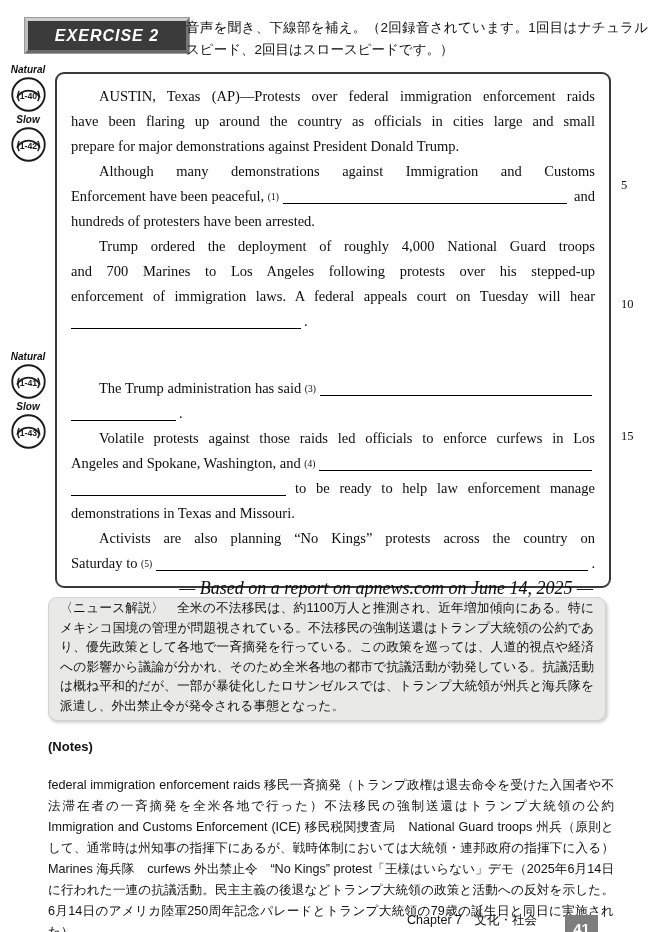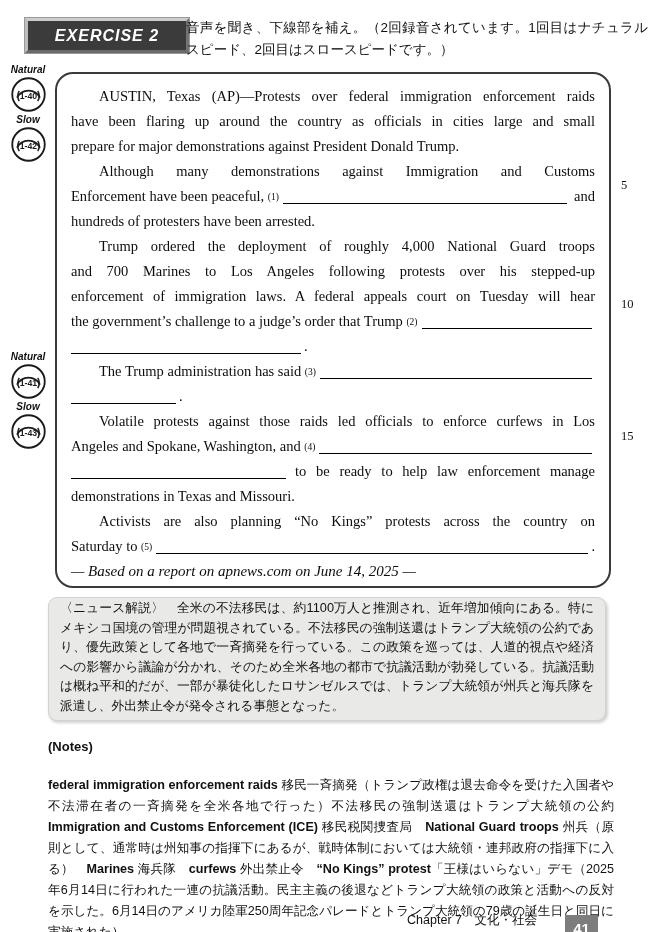--- a/index.html
+++ b/index.html
@@ -27,57 +27,57 @@
     font-size:13.5px; line-height:21.5px; text-align:justify;
   }
   
   .audio-mark{ position:absolute; left:6px; width:44px; text-align:center; }
   .audio-mark .albl{ font-size:10px; font-weight:bold; font-style:italic; margin-bottom:1px; }
   .audio-mark svg{ display:block; margin:0 auto; }
   .m1{ top:64px; } .m2{ top:114px; } .m3{ top:351px; } .m4{ top:401px; }
   
   .passage-box{
     position:absolute; left:55px; top:72px; width:556px; height:516px;
-    border:2px solid #3a3a3a; border-radius:18px;
+    border:2px solid #3a3a3a; border-radius:9px;
     padding:10px 14px 0 14px;
     font-family:"Liberation Serif","DejaVu Serif",serif;
     font-size:14.5px; color:#0d0d0d;
   }
   .pl{ height:25px; line-height:25px; }
   .jl{ text-align:justify; text-align-last:justify; }
   .ll{ text-align:left; }
   .ind{ text-indent:28px; }
   .fl{ display:flex; align-items:flex-end; }
   .fl .txt{ white-space:pre; line-height:25px; }
-  .fl.ind2{ padding-left:28px; }
+  .fl.ind2{ padding-left:28px;margin-top:42px; }
   .sup{ font-size:9.5px; position:relative; top:-7px; line-height:10px; white-space:pre; }
   .blank{ flex:1 1 auto; border-bottom:1.3px solid #000; margin:0 3px 5px 4px; height:18px; }
   .blank.fixed{ flex:0 0 auto; margin-left:0; }
   .w230{ width:230px; } .w105{ width:105px; } .w215{ width:215px; }
   .jt{ flex:1 1 auto; text-align:justify; text-align-last:justify; line-height:25px; padding-left:6px; }
   .attribution{
-    height:25px; line-height:25px; font-style:italic;
-    font-size:15px; padding-right:2px;
+    height:25px; line-height:25px; text-align:right; font-style:italic;
+    font-size:18px; padding-right:2px;
   }
   .line-num{ position:absolute; left:621px; width:30px;
     font-family:"Liberation Serif","DejaVu Serif",serif; font-size:12.5px; }
   .ln5{ top:178px; } .ln10{ top:297px; } .ln15{ top:429px; }
   
   .news-box{
     position:absolute; left:48px; top:597px; width:558px; min-height:124px;
     background:#e9e9e7; border:1px solid #d2d2d0; border-radius:9px;
     box-shadow:1.5px 2px 3px rgba(0,0,0,0.18);
     padding:0 11px; font-size:12.8px; line-height:19.5px;
     text-align:justify;
   }
   
   .notes{ position:absolute; left:48px; top:739px; width:566px; }
   .notes-heading{ font-weight:bold; font-size:13px; margin-bottom:21px; }
   .notes-body{ font-size:12.6px; line-height:21px; text-align:justify; }
-  .notes-body .term{ font-weight:bold; }
+  .notes-body .term{ font-weight:normal; }
   
   .footer{
     position:absolute; right:64px; top:899px; display:flex; align-items:center;gap:18px;
   }
   .footer .chap{ font-size:12.5px; margin-right:10px; }
   .page-badge{
     width:33px; height:26px; background:#7d7d7d; color:#fff;
     font-weight:bold; font-size:15px;
     display:flex; align-items:center; justify-content:center;margin-top:16px;
   }
@@ -149,25 +149,20 @@
       <span class="sup">(1)</span>
       <span class="blank"></span>
       <span class="txt"> and</span>
     </div>
     <div class="pl ll">hundreds of protesters have been arrested.</div>
 
     <div class="pl jl ind">Trump ordered the deployment of roughly 4,000 National Guard troops</div>
     <div class="pl jl">and 700 Marines to Los Angeles following protests over his stepped-up</div>
     <div class="pl jl">enforcement of immigration laws. A federal appeals court on Tuesday will hear</div>
     <div class="pl fl">
-      <span class="txt">the government’s challenge to a judge’s order that Trump </span>
-      <span class="sup">(2)</span>
-      <span class="blank"></span>
-    </div>
-    <div class="pl fl">
       <span class="blank fixed w230"></span>
       <span class="txt">.</span>
     </div>
 
     <div class="pl fl ind2">
       <span class="txt">The Trump administration has said </span>
       <span class="sup">(3)</span>
       <span class="blank"></span>
     </div>
     <div class="pl fl">

